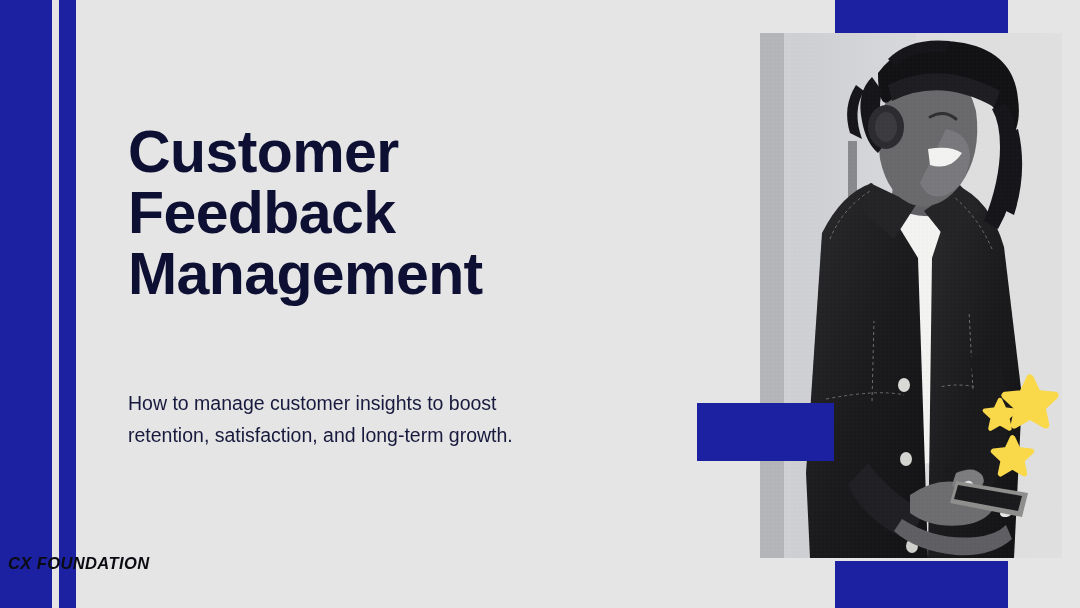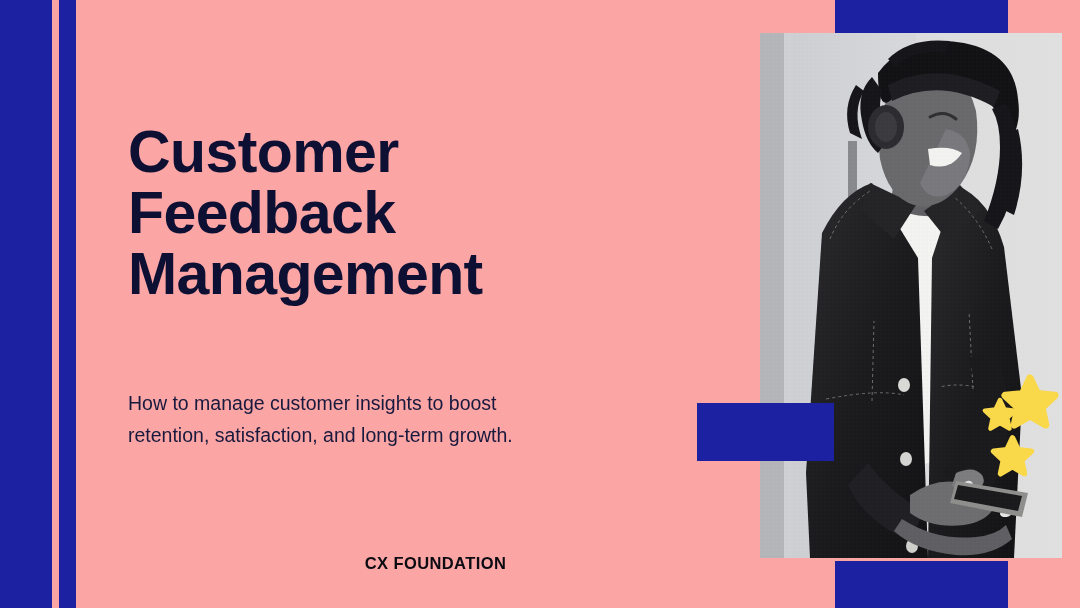--- a/index.html
+++ b/index.html
@@ -4,21 +4,21 @@
 <style>
   * { margin:0; padding:0; box-sizing:border-box; }
   html, body {
     width:1080px; height:608px;
     overflow:hidden;
     font-family:"Liberation Sans", sans-serif;
   }
   .slide {
     position:relative;
     width:1080px; height:608px;
-    background:#fca5a5;
+    background:#e5e5e5;
   }
 
   
   .bar-left-wide {
     position:absolute; left:0; top:0;
     width:52px; height:608px;
     background:#1b21a0;
   }
   .bar-left-thin {
     position:absolute; left:59px; top:0;
@@ -62,22 +62,22 @@
     line-height:32px;
     font-weight:400;
     color:#17193d;
     white-space:pre-line;
   }
 
   
   .logo {
     position:absolute; left:0; top:554px;
     width:855px;
-    text-align:center;
     pointer-events:none;
+    font-style:italic;
   }
   .logo-text {
     display:inline-block;
     font-size:16.5px;
     font-weight:bold;
     letter-spacing:0.4px;
     color:#0b0b12;
     
     transform:translateX(8px);
   }

